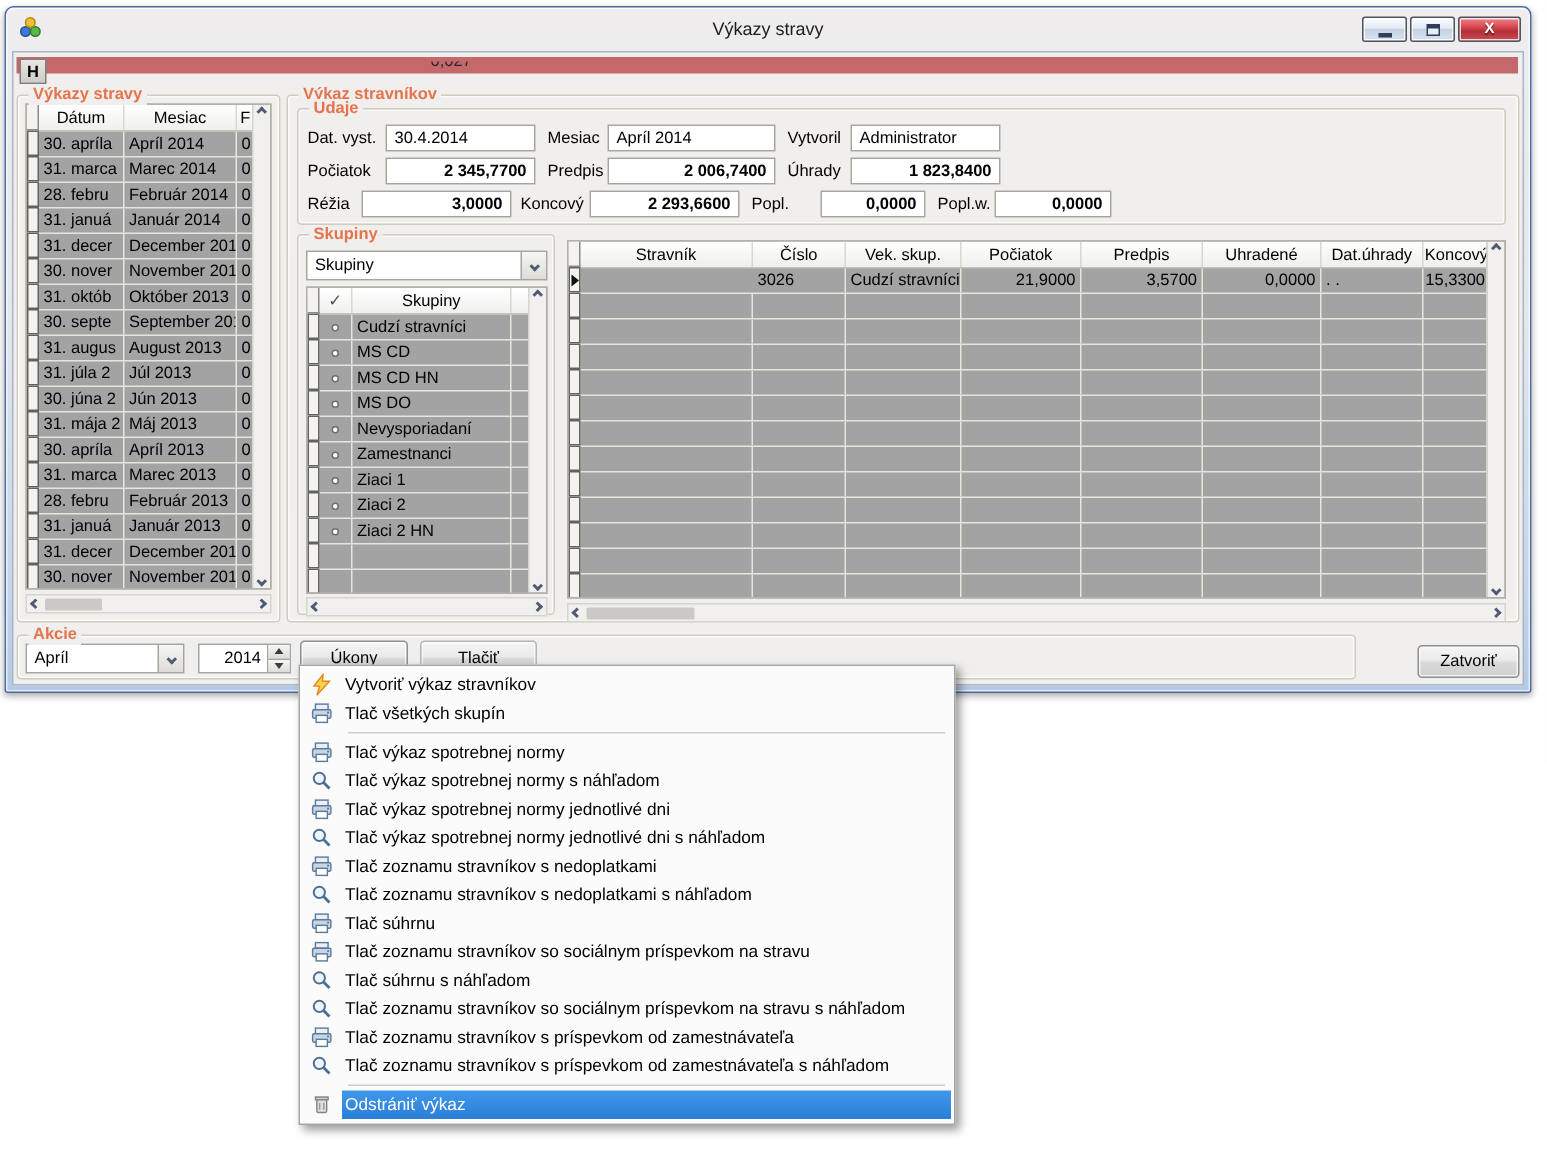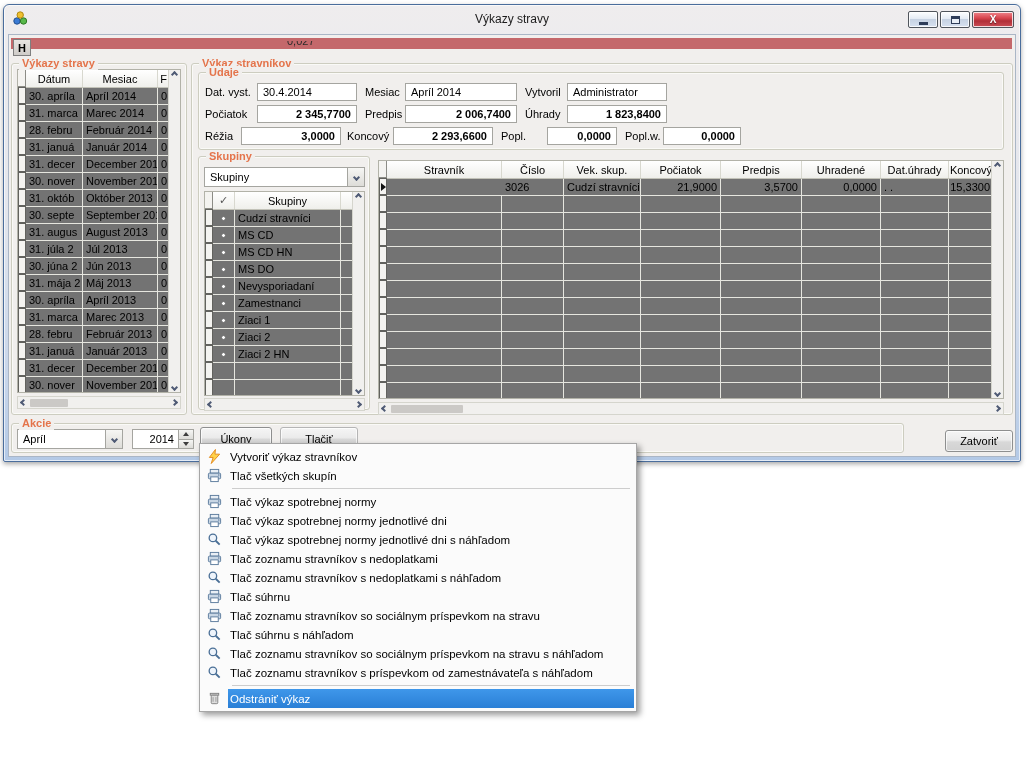--- a/index.html
+++ b/index.html
@@ -42,21 +42,21 @@
   .gb-label { position:absolute; top:-7px; left:7px; background:#f1efed; padding:0 3px;
     color:#e4744b; font-weight:bold; font-size:11px; line-height:13px; white-space:nowrap; z-index:2; }
 
   .gb-left   { left:2px;  top:28px; width:176px; height:352px; }
   .gb-report { left:182px; top:28px; right:2px;  height:352px; }
   .gb-udaje  { left:6px;  top:8px;  right:8px;   height:78px; }
   .gb-skupiny{ left:6px;  top:92px; width:172px; height:254px; }
   .gb-akcie  { left:2px;  top:388px; width:893px; height:30px; }
 
   
-  .grid { position:absolute; background:#737373; border:1px solid #b2b2a8; display:flex; overflow:hidden; }
+  .grid { position:absolute; background:#a3a3a3; border:1px solid #b2b2a8; display:flex; overflow:hidden; }
   .grid-main-area { flex:1; overflow:hidden; }
   .grid-header { display:flex; height:18px; background:linear-gradient(#ffffff,#efefeb);
     border-bottom:1px solid #c2c2b8; }
   .gh-cell { display:flex; align-items:center; justify-content:center; font-size:11px;
     border-right:1px solid #d8d8cf; overflow:hidden; white-space:nowrap; flex:none; }
   .grid-row { display:flex; height:17px; border-bottom:1px solid #e6e6df; }
   .g-cell { display:flex; align-items:center; font-size:11px; padding:0 3px;
     border-right:1px solid #e6e6df; overflow:hidden; white-space:nowrap; flex:none; }
   .g-cell.num { justify-content:flex-end; }
   .sel-cell { width:8px; flex:none; background:#f4f3f0; border:1px solid #62625e; margin-top:-1px; }
@@ -643,20 +643,29 @@
             <rect x="1.5" y="5.5" width="13" height="6" rx="1" fill="#c8d6e4" stroke="#5a7a9c"></rect>
             <rect x="4" y="9.5" width="8" height="5" fill="#fff" stroke="#5a7a9c"></rect>
             <circle cx="12.5" cy="7.5" r="0.8" fill="#5a7a9c"></circle>
           </svg>
         </span>
         <span class="mi-label">Tlač výkaz spotrebnej normy</span>
       </div>
       <div class="menu-item">
         <span class="mi-icon">
           <svg width="15" height="15" viewBox="0 0 16 16">
+            <circle cx="6.3" cy="6.3" r="4" fill="#eef4fb" stroke="#4a6f96" stroke-width="1.4"></circle>
+            <line x1="9.3" y1="9.3" x2="13.5" y2="13.5" stroke="#4a6f96" stroke-width="2"></line>
+          </svg>
+        </span>
+        <span class="mi-label">Tlač výkaz spotrebnej normy s náhľadom</span>
+      </div>
+      <div class="menu-item">
+        <span class="mi-icon">
+          <svg width="15" height="15" viewBox="0 0 16 16">
             <rect x="3.5" y="1.5" width="9" height="4" fill="#e9eff5" stroke="#5a7a9c"></rect>
             <rect x="1.5" y="5.5" width="13" height="6" rx="1" fill="#c8d6e4" stroke="#5a7a9c"></rect>
             <rect x="4" y="9.5" width="8" height="5" fill="#fff" stroke="#5a7a9c"></rect>
             <circle cx="12.5" cy="7.5" r="0.8" fill="#5a7a9c"></circle>
           </svg>
         </span>
         <span class="mi-label">Tlač výkaz spotrebnej normy jednotlivé dni</span>
       </div>
       <div class="menu-item">
         <span class="mi-icon">
@@ -723,20 +732,31 @@
           <svg width="15" height="15" viewBox="0 0 16 16">
             <circle cx="6.3" cy="6.3" r="4" fill="#eef4fb" stroke="#4a6f96" stroke-width="1.4"></circle>
             <line x1="9.3" y1="9.3" x2="13.5" y2="13.5" stroke="#4a6f96" stroke-width="2"></line>
           </svg>
         </span>
         <span class="mi-label">Tlač zoznamu stravníkov so sociálnym príspevkom na stravu s náhľadom</span>
       </div>
       <div class="menu-item">
         <span class="mi-icon">
           <svg width="15" height="15" viewBox="0 0 16 16">
+            <rect x="3.5" y="1.5" width="9" height="4" fill="#e9eff5" stroke="#5a7a9c"></rect>
+            <rect x="1.5" y="5.5" width="13" height="6" rx="1" fill="#c8d6e4" stroke="#5a7a9c"></rect>
+            <rect x="4" y="9.5" width="8" height="5" fill="#fff" stroke="#5a7a9c"></rect>
+            <circle cx="12.5" cy="7.5" r="0.8" fill="#5a7a9c"></circle>
+          </svg>
+        </span>
+        <span class="mi-label">Tlač zoznamu stravníkov s príspevkom od zamestnávateľa</span>
+      </div>
+      <div class="menu-item">
+        <span class="mi-icon">
+          <svg width="15" height="15" viewBox="0 0 16 16">
             <circle cx="6.3" cy="6.3" r="4" fill="#eef4fb" stroke="#4a6f96" stroke-width="1.4"></circle>
             <line x1="9.3" y1="9.3" x2="13.5" y2="13.5" stroke="#4a6f96" stroke-width="2"></line>
           </svg>
         </span>
         <span class="mi-label">Tlač zoznamu stravníkov s príspevkom od zamestnávateľa s náhľadom</span>
       </div>
       <div class="menu-sep"></div>
       <div class="menu-item hl">
         <span class="mi-icon">
           <svg width="15" height="15" viewBox="0 0 16 16">

